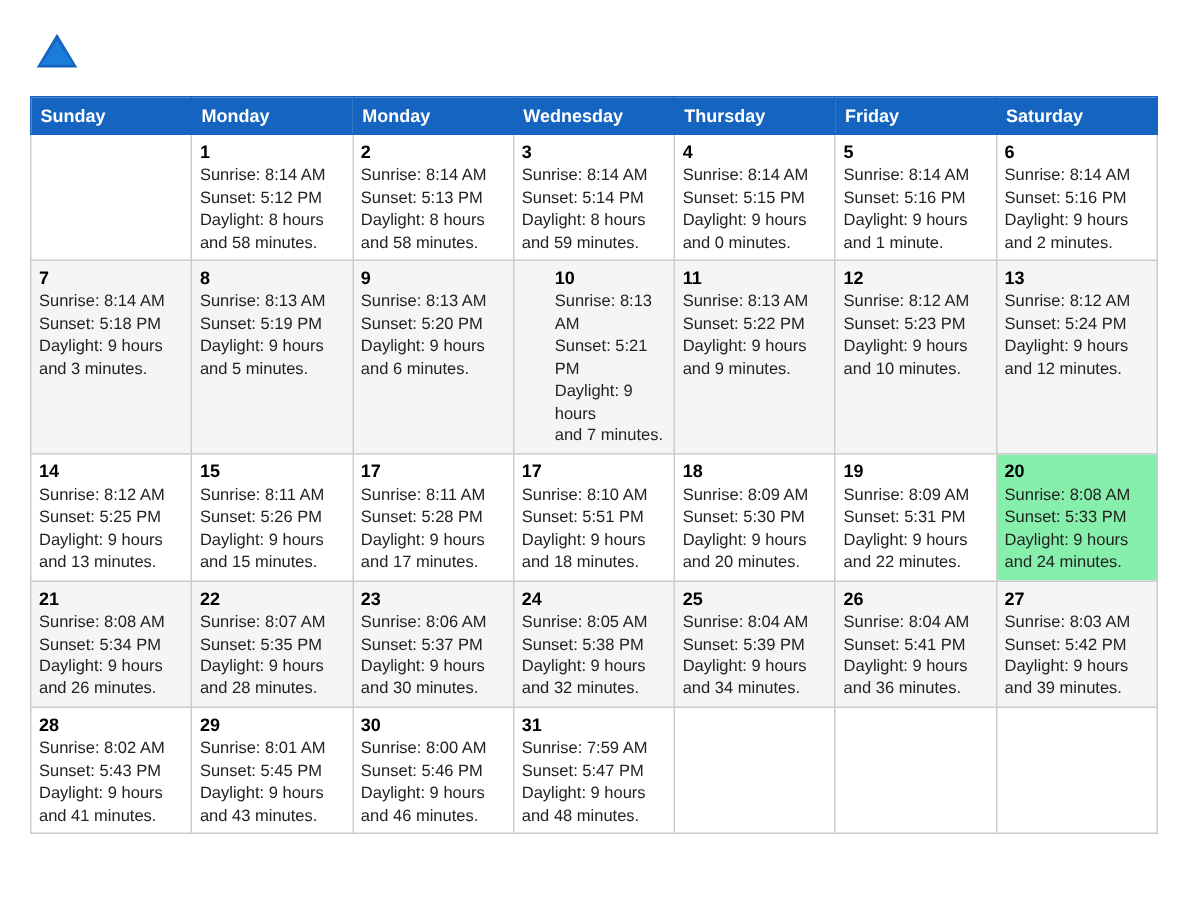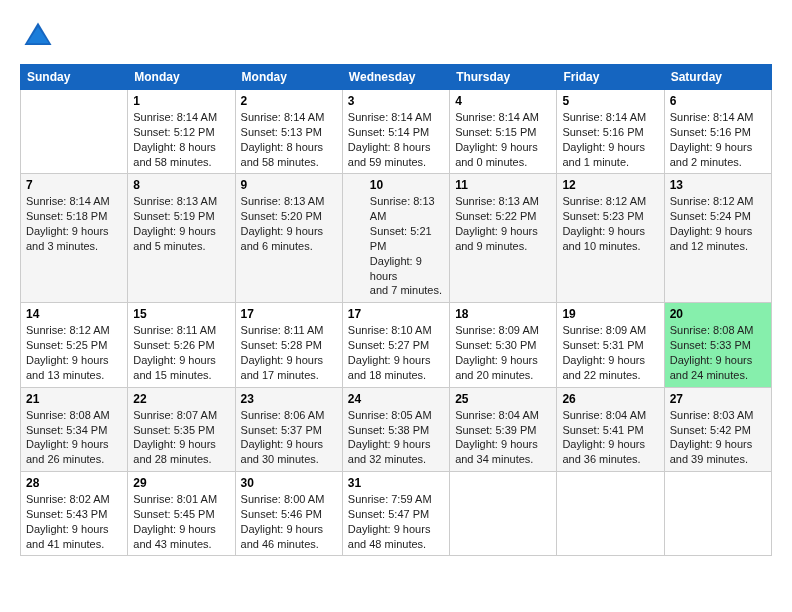--- a/index.html
+++ b/index.html
@@ -246,21 +246,21 @@
           <td style="background: rgb(255, 255, 255);">
             <span class="day-number">17</span>
             <div class="day-info" style="white-space: pre-line;">Sunrise: 8:11 AM
 Sunset: 5:28 PM
 Daylight: 9 hours
 and 17 minutes.</div>
           </td>
           <td style="background: rgb(255, 255, 255);">
             <span class="day-number">17</span>
             <div class="day-info" style="white-space: pre-line;">Sunrise: 8:10 AM
-Sunset: 5:27 PM
+Sunset: 5:51 PM
 Daylight: 9 hours
 and 18 minutes.</div>
           </td>
           <td style="background: rgb(255, 255, 255);">
             <span class="day-number">18</span>
             <div class="day-info" style="white-space: pre-line;">Sunrise: 8:09 AM
 Sunset: 5:30 PM
 Daylight: 9 hours
 and 20 minutes.</div>
           </td>

